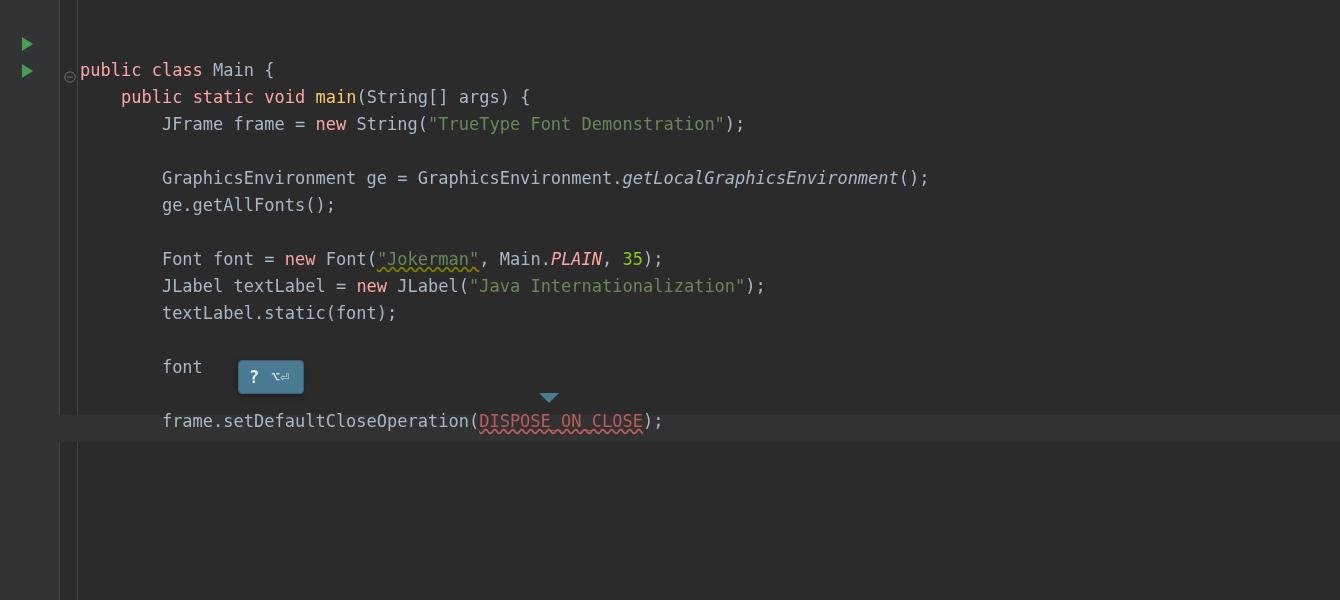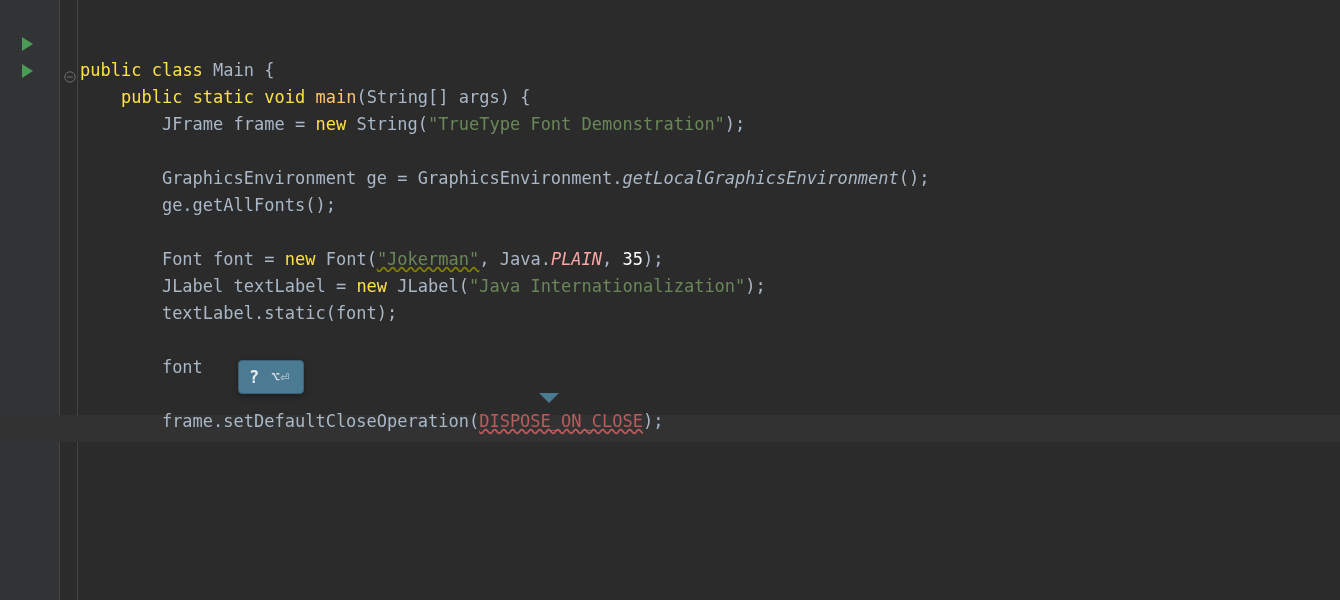--- a/index.html
+++ b/index.html
@@ -48,25 +48,25 @@
   }
   .code-area {
     position: absolute;
     left: 80px;
     top: 30px;
     width: 1260px;
     line-height: 27px;
     color: #a9b7c6;
     white-space: pre;
   }
-  .kw { color: #fde047; }
+  .kw { color: #fca5a5; }
   .cls { color: #a9b7c6; }
   .mname { color: #ffc66d; }
   .str { color: #6a8759; }
-  .num { color: #ffffff; }
+  .num { color: #84cc16; }
   .static-call { color: #a9b7c6; font-style: italic; }
   .const { color: #fca5a5; font-style: italic; }
   .err { color: #bc5b5c; text-decoration: wavy underline #bc5b5c; }
   .warn { text-decoration: wavy underline #808000; color: #6a8759; }
   .line-highlight {
     position: absolute;
     left: 0;
     width: 1340px;
     height: 27px;
     background: #323232;
@@ -128,21 +128,21 @@
 <div class="line-highlight"></div>
 
 <div class="code-area">
 <span class="kw">public</span> <span class="kw">class</span> <span class="cls">Main</span><span> {</span>
     <span class="kw">public</span> <span class="kw">static</span> <span class="kw">void</span> <span class="mname">main</span><span>(String[] args) {</span>
         <span>JFrame</span><span> frame = </span><span class="kw">new</span><span> String(</span><span class="str">"TrueType Font Demonstration"</span><span>);</span>
 
         <span>GraphicsEnvironment</span><span> ge = GraphicsEnvironment.</span><span class="static-call">getLocalGraphicsEnvironment</span><span>();</span>
         <span>ge.getAllFonts();</span>
 
-        <span>Font</span><span> font = </span><span class="kw">new</span><span> Font(</span><span class="warn">"Jokerman"</span><span>, Java.</span><span class="const">PLAIN</span><span>, </span><span class="num">35</span><span>);</span>
+        <span>Font</span><span> font = </span><span class="kw">new</span><span> Font(</span><span class="warn">"Jokerman"</span><span>, Main.</span><span class="const">PLAIN</span><span>, </span><span class="num">35</span><span>);</span>
         <span>JLabel</span><span> textLabel = </span><span class="kw">new</span><span> JLabel(</span><span class="str">"Java Internationalization"</span><span>);</span>
         <span>textLabel.static(font);</span>
 
         <span>font</span>
 
         <span>frame.setDefaultCloseOperation(</span><span class="err">DISPOSE_ON_CLOSE</span><span>);</span>
 </div>
 
 <div class="hint-popup">
   <span class="hint-q">?</span>

